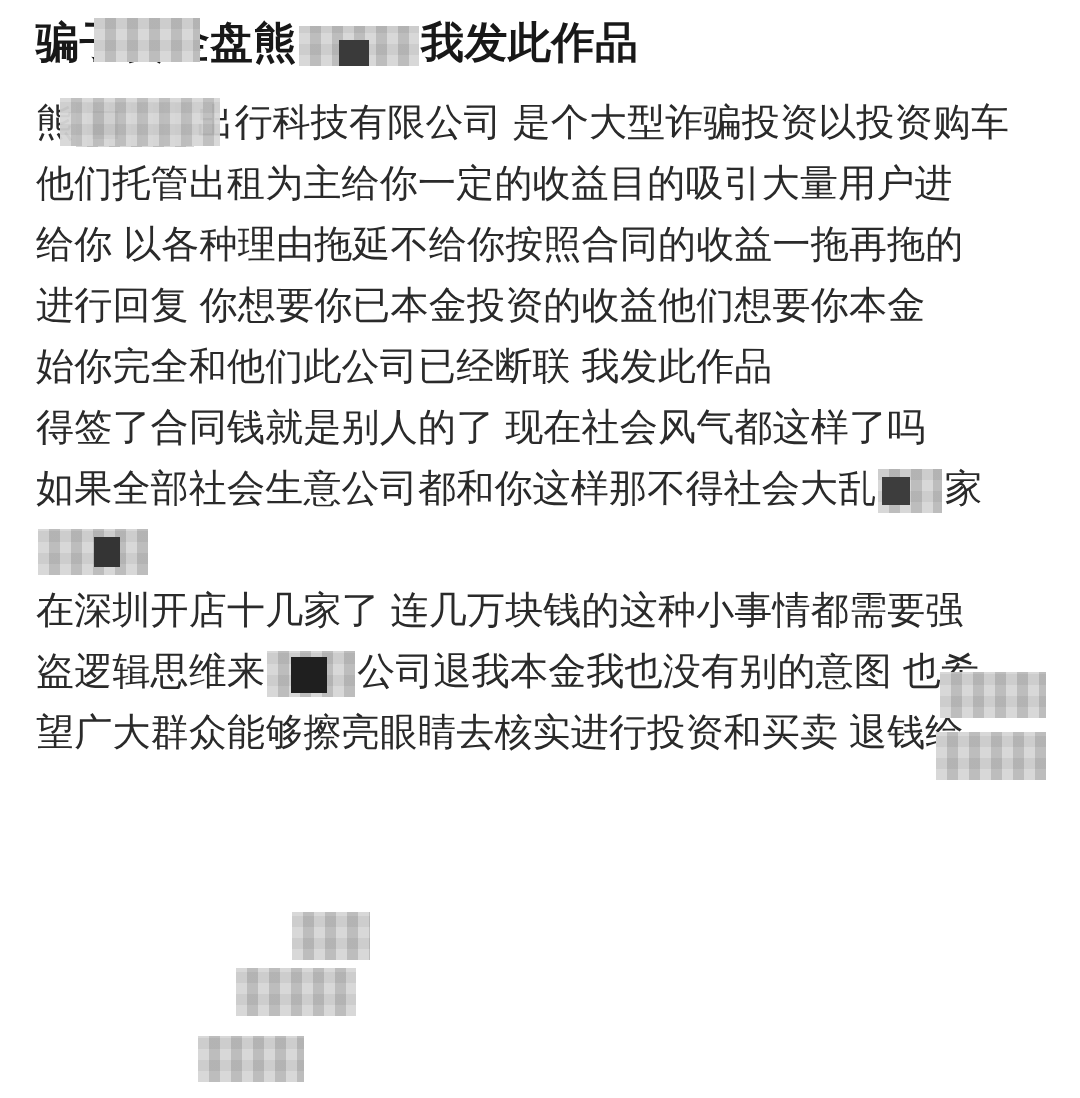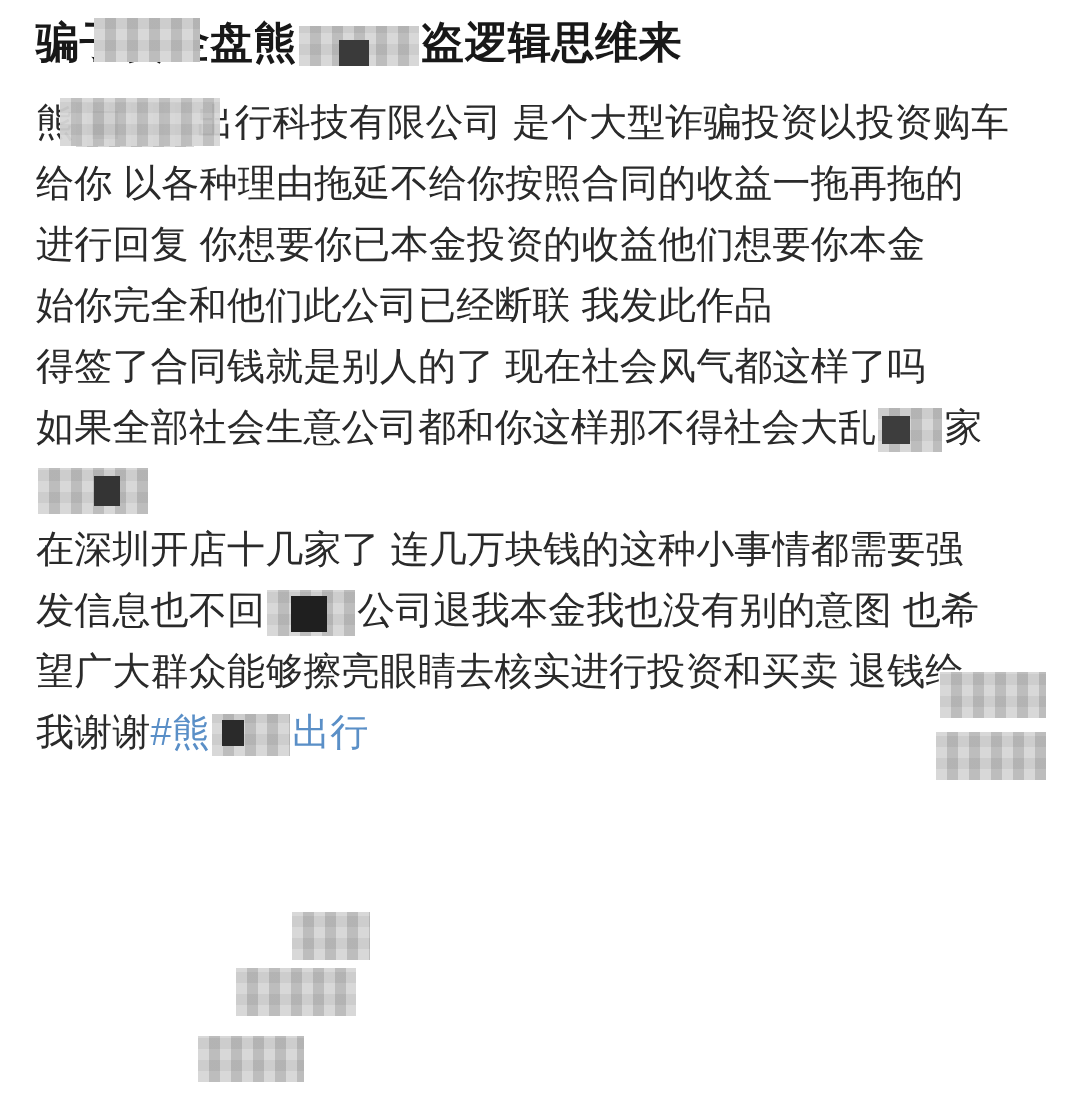--- a/index.html
+++ b/index.html
@@ -92,51 +92,51 @@
   .m-g { width: 78px; height: 42px; margin: 0 2px; }
   .m-g::after { left: 10px; top: 6px; width: 22px; height: 26px; background: #2a2a2a; }
   .line { display: block; white-space: nowrap; }
 </style>
 </head>
 <body>
 
 <div class="page">
 
   <div class="title">
-    <span>骗子资金盘熊</span><span class="mosaic m-title"></span><span>盗逻辑思维来</span>
+    <span>骗子资金盘熊</span><span class="mosaic m-title"></span><span>我发此作品</span>
   </div>
 
   <div class="body-text">
 
     <span class="line"><span>熊</span><span class="mosaic m-a"></span><span>出行科技有限公司 是个大型诈骗投资以投资购车</span></span>
 
+    <span class="line"><span>他们托管出租为主给你一定的收益目的吸引大量用户进</span></span>
 
 
     <span class="line"><span>给你 以各种理由拖延不给你按照合同的收益一拖再拖的</span></span>
 
     <span class="line"><span>进行回复 你想要你已本金投资的收益他们想要你本金</span></span>
 
 
     <span class="line"><span>始你完全和他们此公司已经断联 我发此作品</span></span>
 
 
     <span class="line"><span>得签了合同钱就是别人的了 现在社会风气都这样了吗</span></span>
 
     <span class="line"><span>如果全部社会生意公司都和你这样那不得社会大乱</span><span class="mosaic m-e"></span><span>家</span></span>
 
     <span class="line"><span class="mosaic m-f"></span></span>
 
     <span class="line"><span>在深圳开店十几家了 连几万块钱的这种小事情都需要强</span></span>
 
 
-    <span class="line"><span>发信息也不回</span><span class="mosaic m-d"></span><span>公司退我本金我也没有别的意图 也希</span></span>
+    <span class="line"><span>盗逻辑思维来</span><span class="mosaic m-d"></span><span>公司退我本金我也没有别的意图 也希</span></span>
 
     <span class="line"><span>望广大群众能够擦亮眼睛去核实进行投资和买卖 退钱给</span></span>
 
-    <span class="line"><span>我谢谢</span><span class="hashtag">#熊</span><span class="mosaic m-g"></span><span class="hashtag">出行</span></span>
 
   </div>
 
   <div class="mosaic" style="position:absolute; left:60px; top:98px; width:160px; height:48px; opacity:0.95;"></div>
   <div class="mosaic" style="position:absolute; left:940px; top:672px; width:106px; height:46px;"></div>
   <div class="mosaic" style="position:absolute; left:936px; top:732px; width:110px; height:48px;"></div>
   <div class="mosaic" style="position:absolute; left:292px; top:912px; width:78px; height:48px;"></div>
   <div class="mosaic" style="position:absolute; left:236px; top:968px; width:120px; height:48px;"></div>
   <div class="mosaic" style="position:absolute; left:198px; top:1036px; width:106px; height:46px;"></div>
   <div class="mosaic" style="position:absolute; left:94px; top:18px; width:106px; height:44px;"></div>

